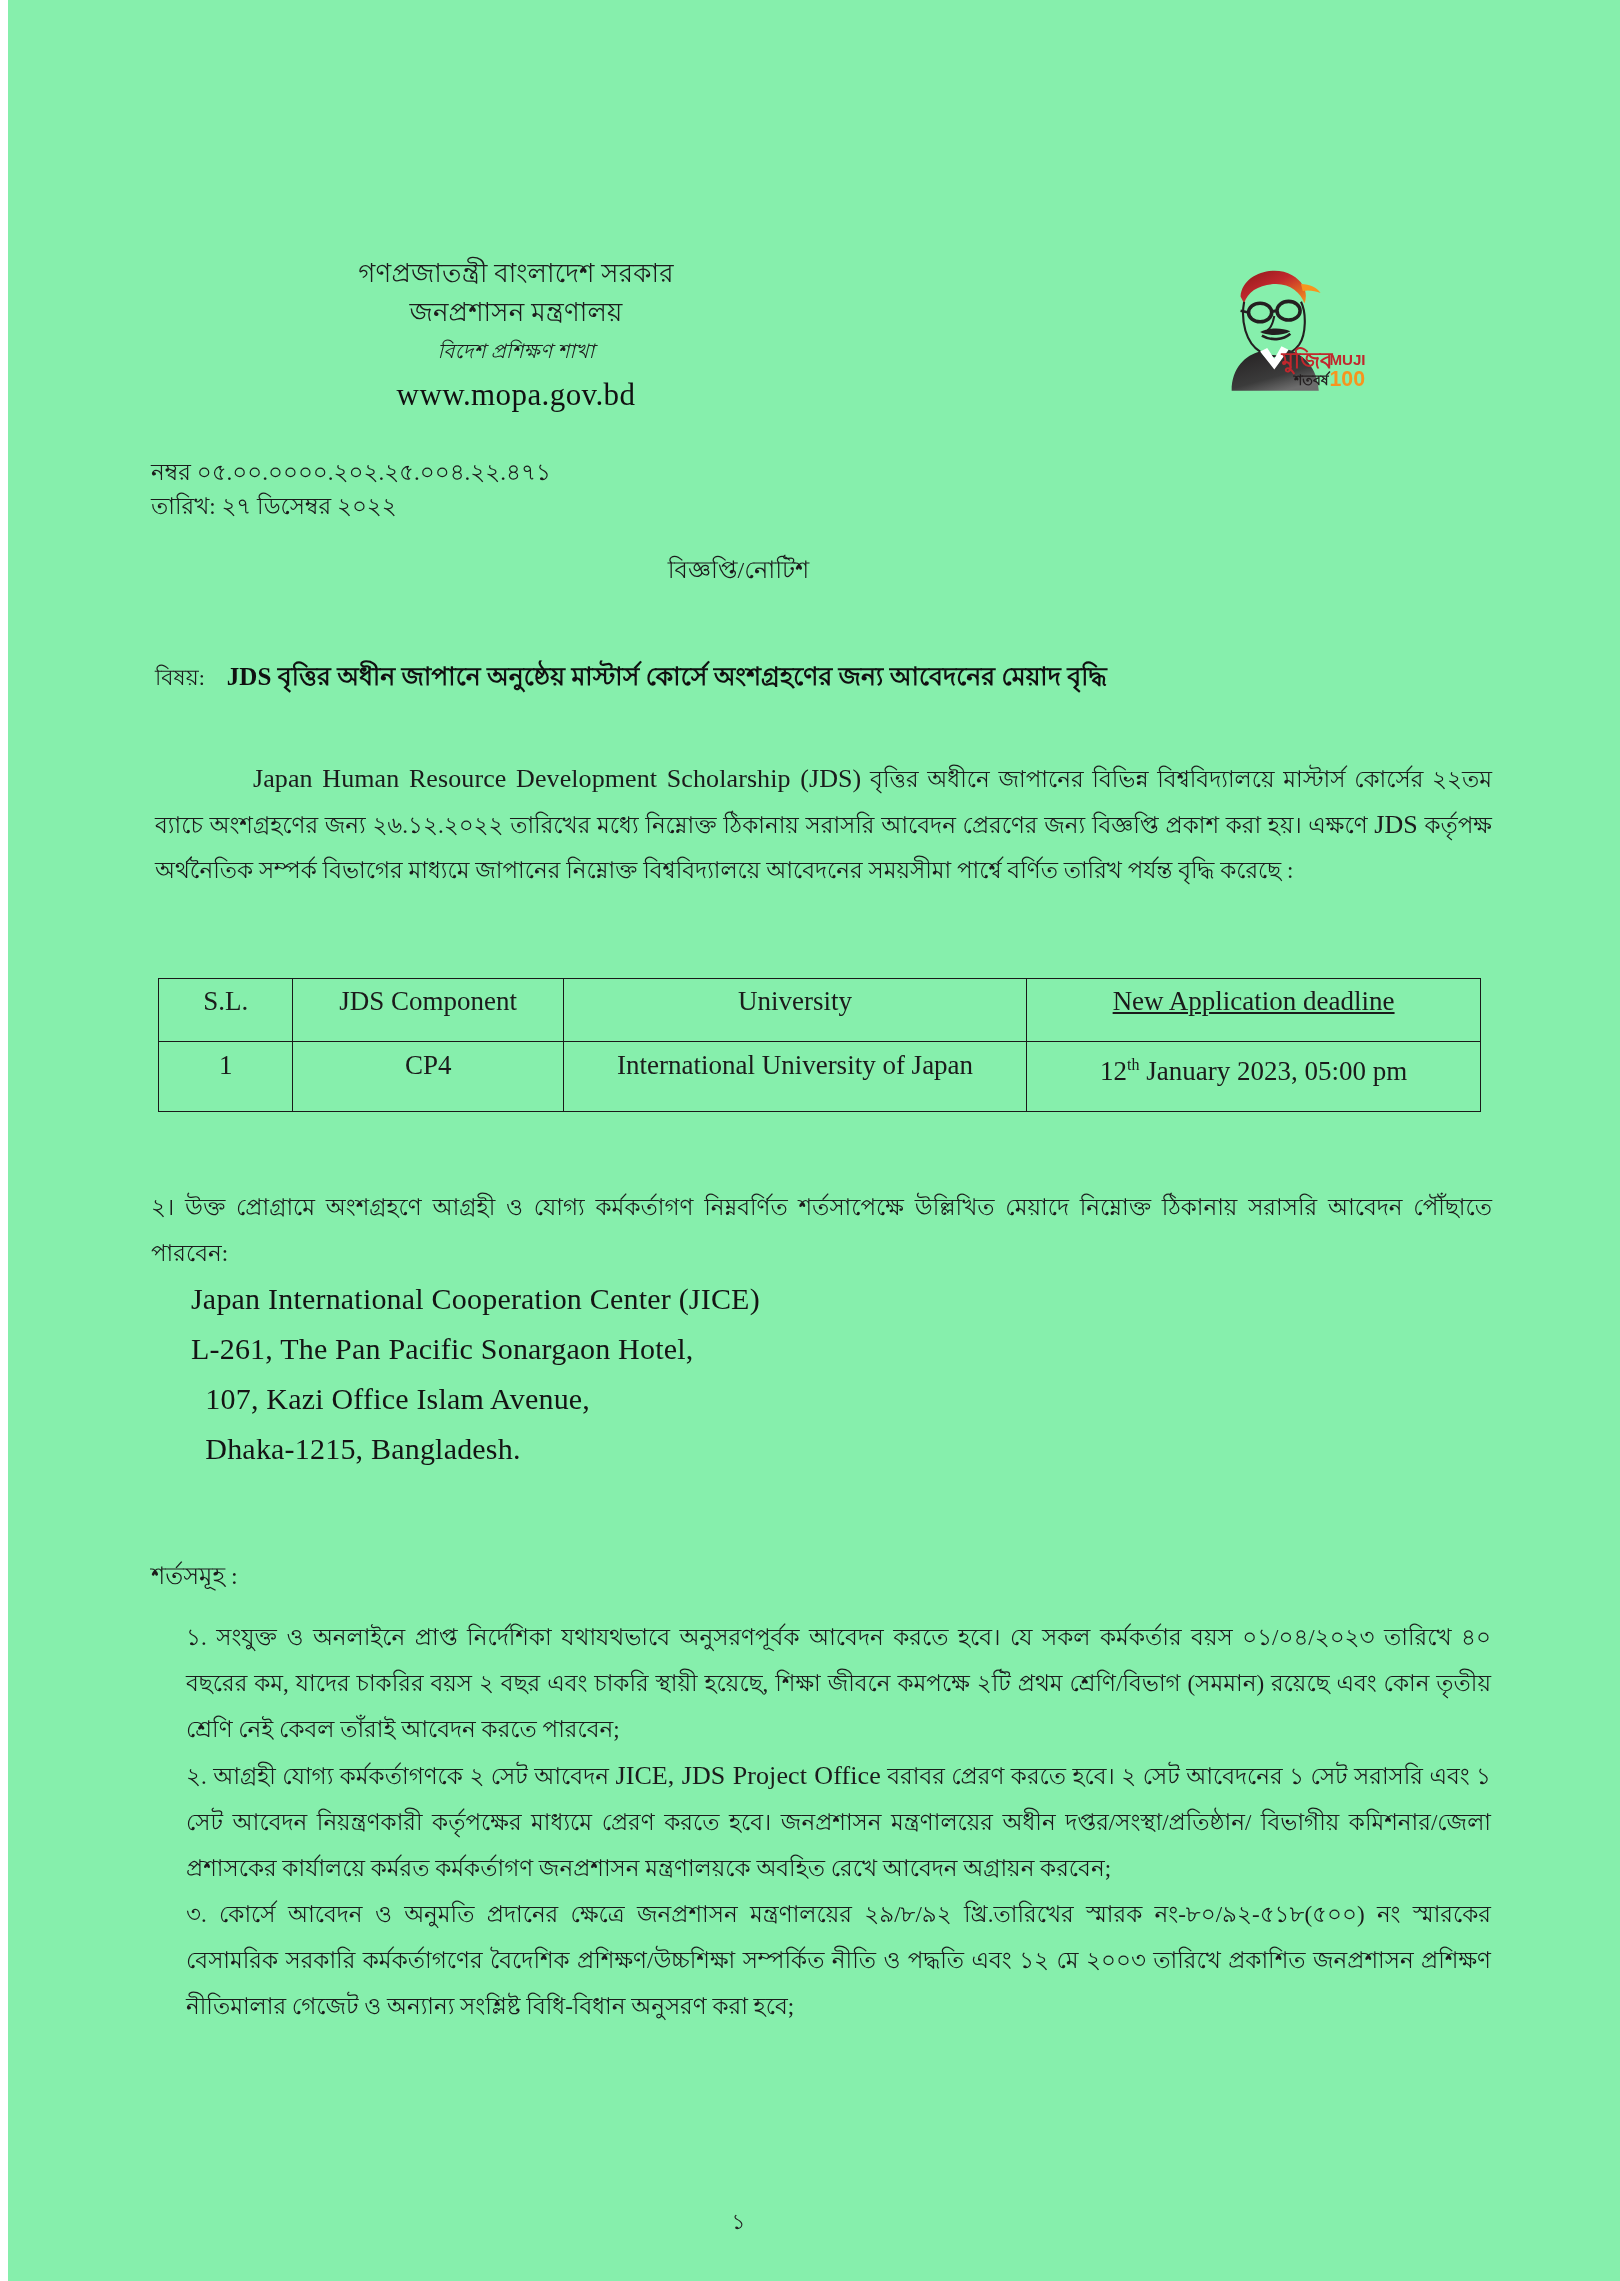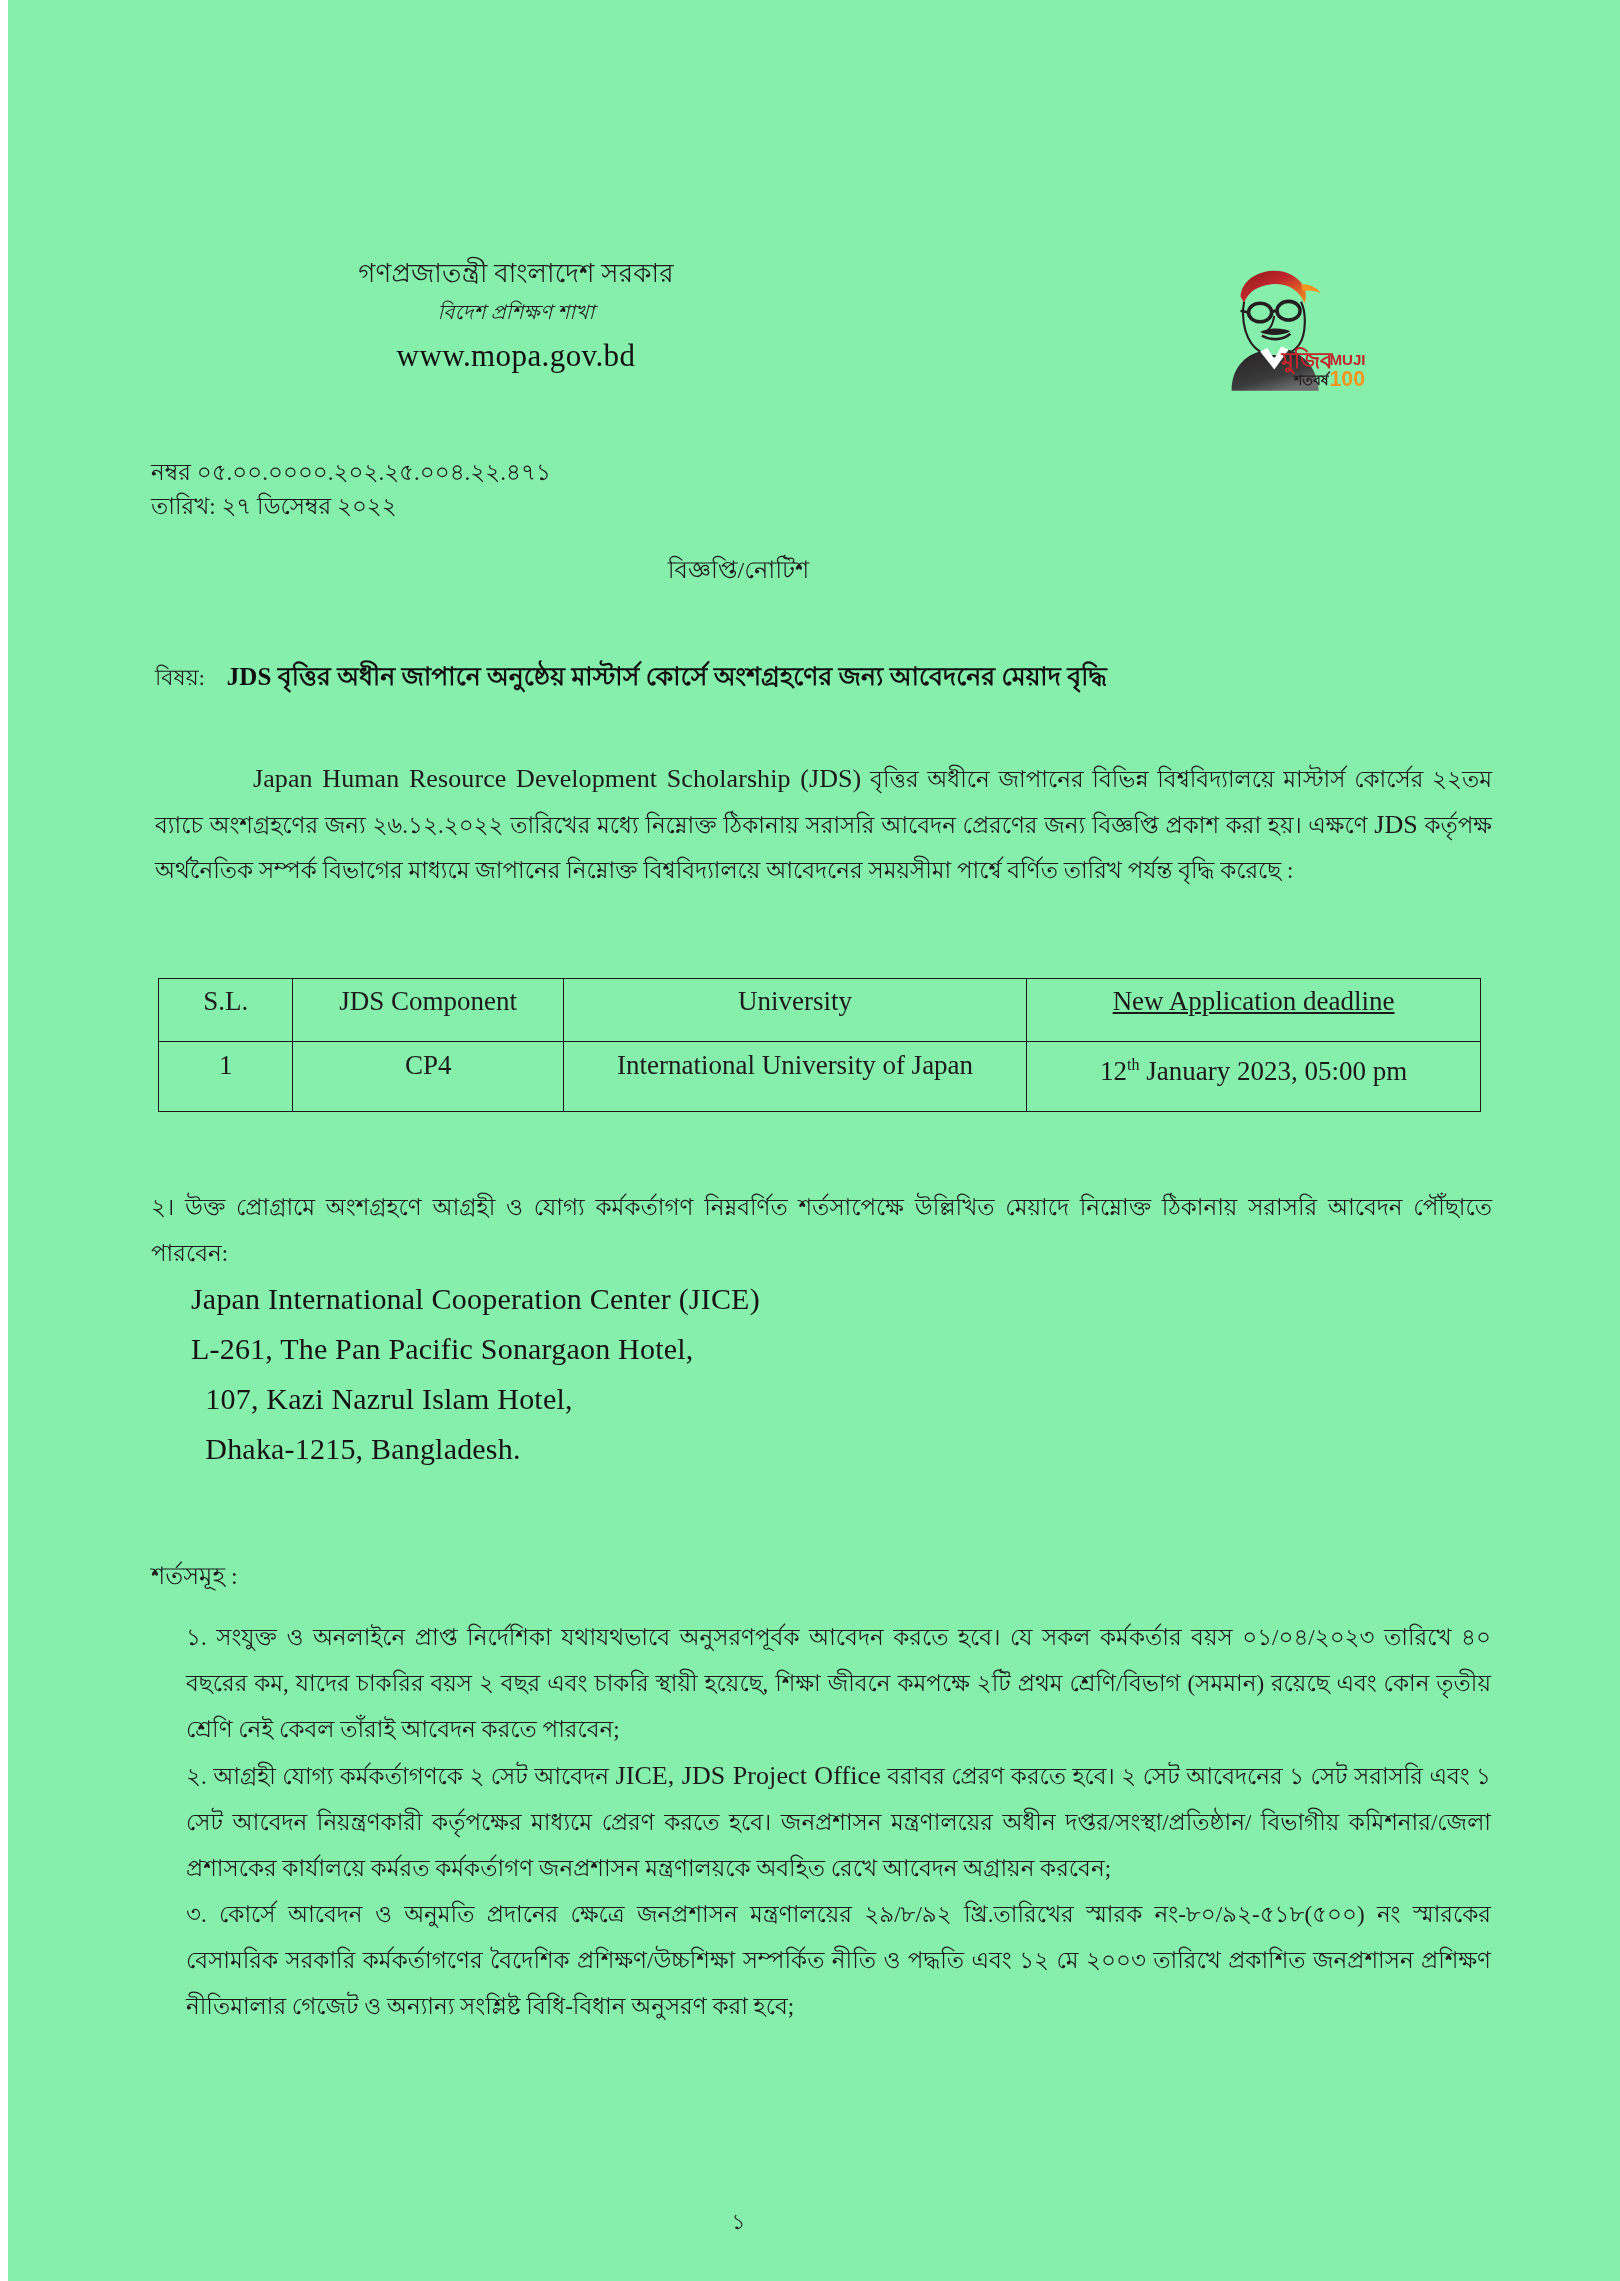--- a/index.html
+++ b/index.html
@@ -233,20 +233,21 @@
   }
 </style>
 </head>
 <body>
 
 <div class="page">
 
   <div class="header-wrap">
     <div class="header-center">
       <div class="gov-line l1">গণপ্রজাতন্ত্রী বাংলাদেশ সরকার</div>
+      <div class="gov-line l2">জনপ্রশাসন মন্ত্রণালয়</div>
       <div class="gov-line l3">বিদেশ প্রশিক্ষণ শাখা</div>
       <div class="gov-url">www.mopa.gov.bd</div>
     </div>
   </div>
 
   <div class="logo">
     <svg width="160" height="143" viewBox="0 0 180 160" xmlns="http://www.w3.org/2000/svg">
       <defs>
         <linearGradient id="hairGrad" x1="0" y1="0" x2="1" y2="1">
           <stop offset="0%" stop-color="#8b1a1a"></stop>
@@ -320,21 +321,21 @@
         <td><span>12</span><sup>th</sup><span> January 2023, 05:00 pm</span></td>
       </tr>
     </tbody>
   </table>
 
   <div class="para para-2">২। উক্ত প্রোগ্রামে অংশগ্রহণে আগ্রহী ও যোগ্য কর্মকর্তাগণ নিম্নবর্ণিত শর্তসাপেক্ষে উল্লিখিত মেয়াদে নিম্নোক্ত ঠিকানায় সরাসরি আবেদন পৌঁছাতে পারবেন:</div>
 
   <div class="addr">
     <div class="ln">Japan International Cooperation Center (JICE)</div>
     <div class="ln">L-261, The Pan Pacific Sonargaon Hotel,</div>
-    <div class="ln indent">107, Kazi Nazrul Islam Hotel,</div>
+    <div class="ln indent">107, Kazi Office Islam Avenue,</div>
     <div class="ln indent">Dhaka-1215, Bangladesh.</div>
   </div>
 
   <div class="cond-head">শর্তসমূহ :</div>
 
   <div class="cond-list">
     <p class="cond-item">১. সংযুক্ত ও অনলাইনে প্রাপ্ত নির্দেশিকা যথাযথভাবে অনুসরণপূর্বক আবেদন করতে হবে। যে সকল কর্মকর্তার বয়স ০১/০৪/২০২৩ তারিখে ৪০ বছরের কম, যাদের চাকরির বয়স ২ বছর এবং চাকরি স্থায়ী হয়েছে, শিক্ষা জীবনে কমপক্ষে ২টি প্রথম শ্রেণি/বিভাগ (সমমান) রয়েছে এবং কোন তৃতীয় শ্রেণি নেই কেবল তাঁরাই আবেদন করতে পারবেন;</p>
     <p class="cond-item"><span>২. আগ্রহী যোগ্য কর্মকর্তাগণকে ২ সেট আবেদন </span><span class="en-strong">JICE, JDS Project Office</span><span> বরাবর প্রেরণ করতে হবে। ২ সেট আবেদনের ১ সেট সরাসরি এবং ১ সেট আবেদন নিয়ন্ত্রণকারী কর্তৃপক্ষের মাধ্যমে প্রেরণ করতে হবে। জনপ্রশাসন মন্ত্রণালয়ের অধীন দপ্তর/সংস্থা/প্রতিষ্ঠান/ বিভাগীয় কমিশনার/জেলা প্রশাসকের কার্যালয়ে কর্মরত কর্মকর্তাগণ জনপ্রশাসন মন্ত্রণালয়কে অবহিত রেখে আবেদন অগ্রায়ন করবেন;</span></p>
     <p class="cond-item">৩. কোর্সে আবেদন ও অনুমতি প্রদানের ক্ষেত্রে জনপ্রশাসন মন্ত্রণালয়ের ২৯/৮/৯২ খ্রি.তারিখের স্মারক নং-৮০/৯২-৫১৮(৫০০) নং স্মারকের বেসামরিক সরকারি কর্মকর্তাগণের বৈদেশিক প্রশিক্ষণ/উচ্চশিক্ষা সম্পর্কিত নীতি ও পদ্ধতি এবং ১২ মে ২০০৩ তারিখে প্রকাশিত জনপ্রশাসন প্রশিক্ষণ নীতিমালার গেজেট ও অন্যান্য সংশ্লিষ্ট বিধি-বিধান অনুসরণ করা হবে;</p>
   </div>

